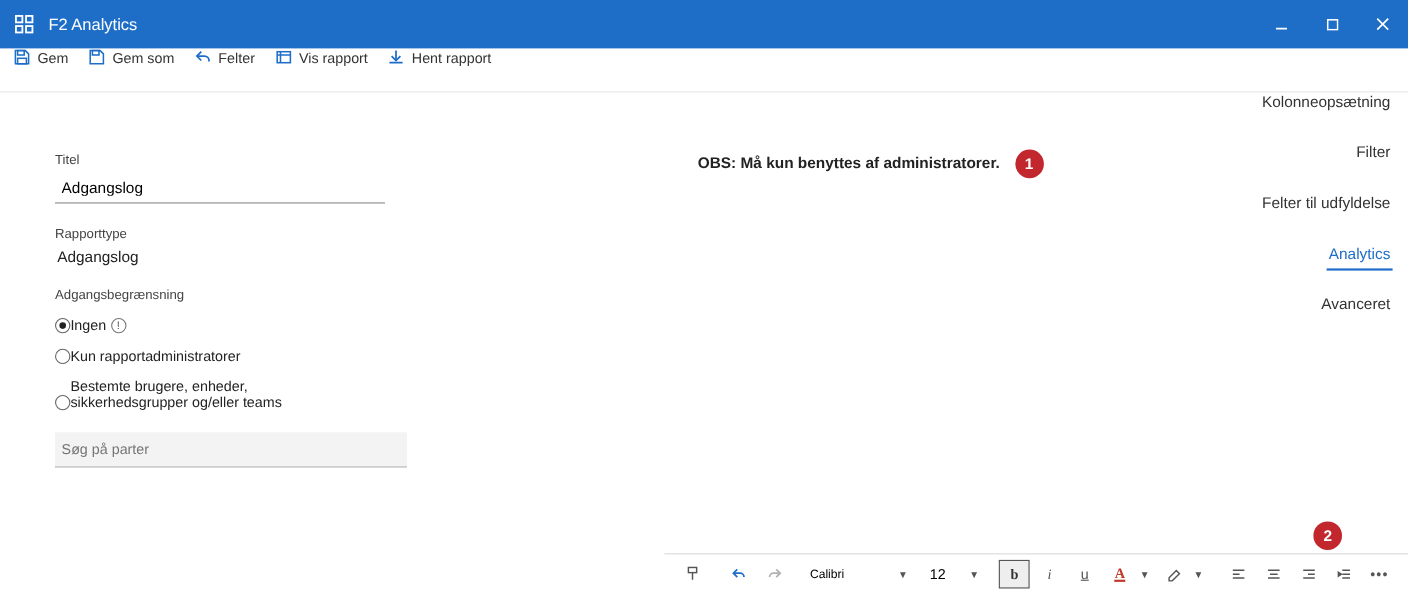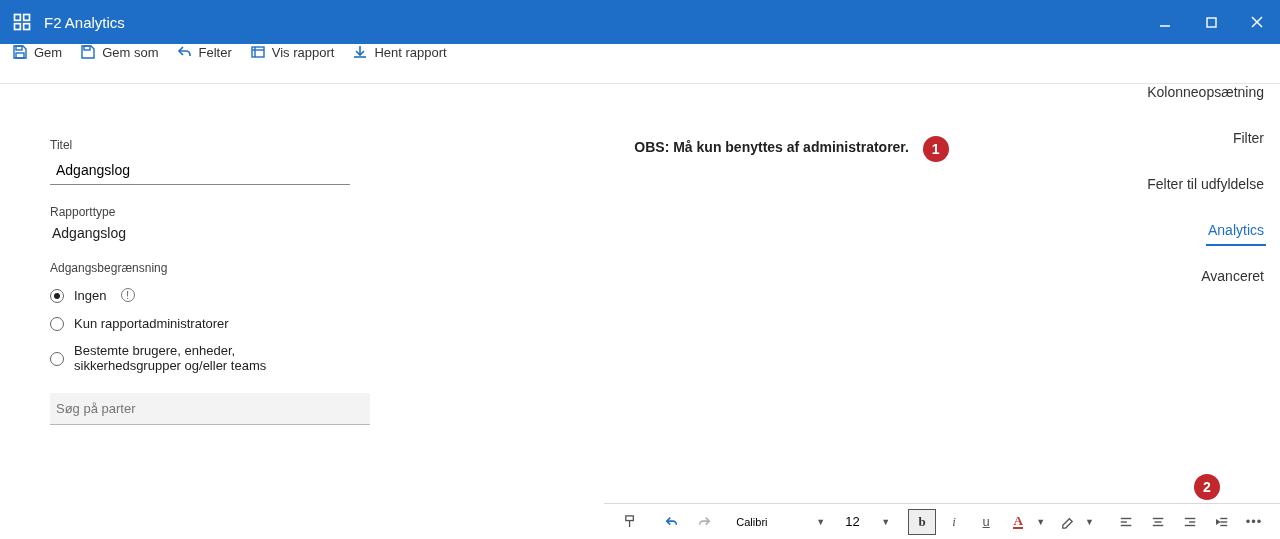--- a/index.html
+++ b/index.html
@@ -109,22 +109,21 @@
     background: transparent;
   }
   .static-value {
     font-size: 14px;
     color: #222;
     margin: 4px 0 20px 2px;
   }
   .radio-group { margin-top:4px; }
   .radio-row {
     display:flex;
-    align-items:center;
-    gap: 10px;
+    align-items:flex-end;
     padding: 6px 0;
     font-size: 13px;
   }
   .radio {
     width: 14px; height:14px;
     border: 1px solid #666;
     border-radius: 50%;
     margin-top: 2px;
     position:relative;
     flex-shrink:0;

